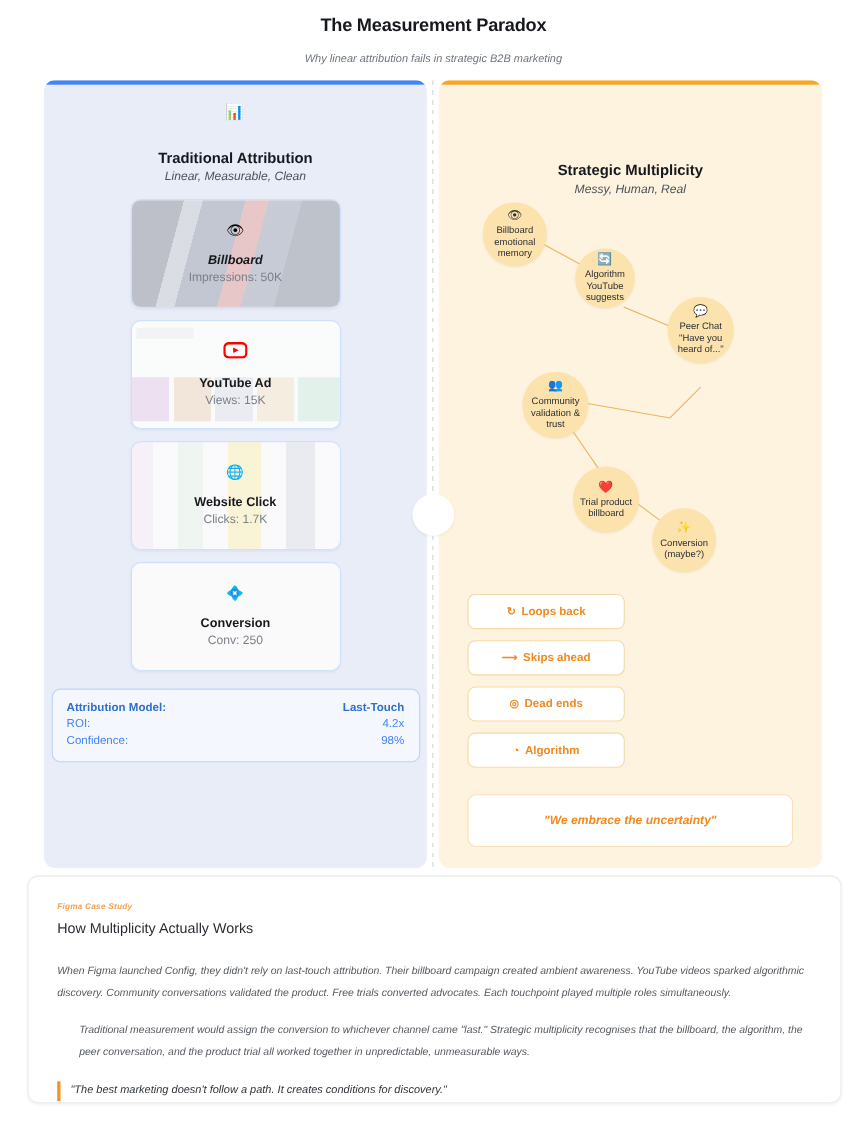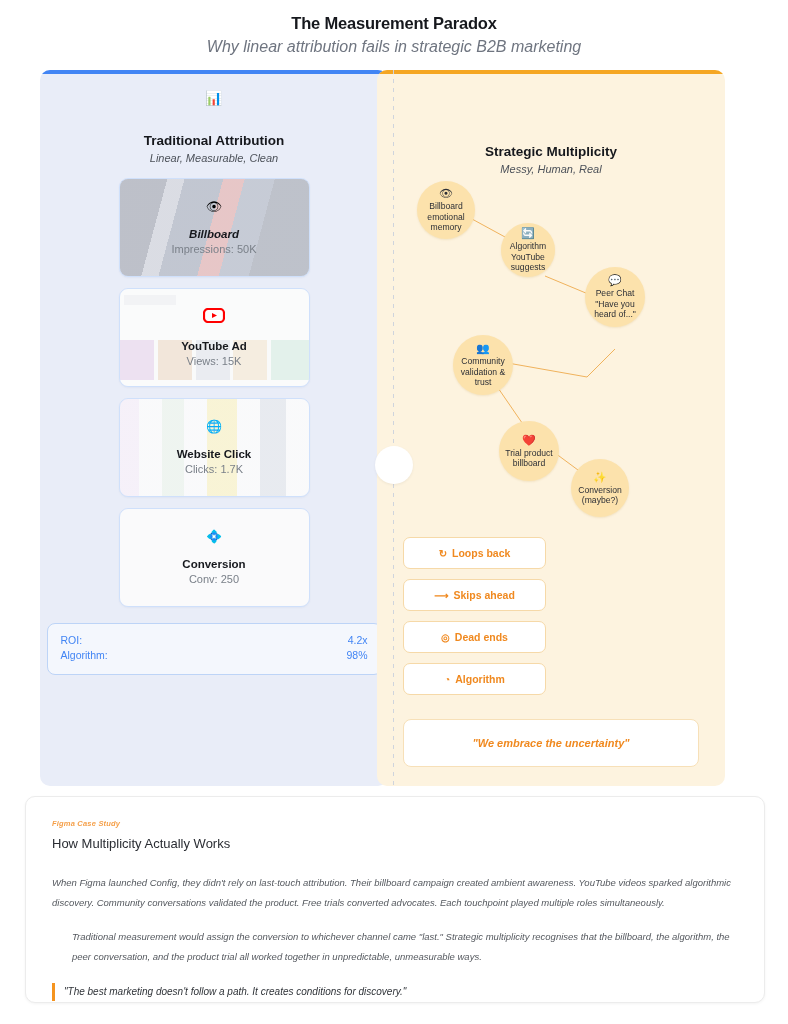--- a/index.html
+++ b/index.html
@@ -8,28 +8,28 @@
     background:#ffffff;
     font-family:"Liberation Sans", sans-serif;
     -webkit-font-smoothing:antialiased;
     overflow:hidden;
   }
   .page{position:relative;width:788px;height:1024px;}
 
   
   .hdr{padding-top:14px;text-align:center;}
   .hdr-title{font-size:16.5px;font-weight:bold;color:#16181d;letter-spacing:-.2px;}
-  .hdr-sub{font-size:16px;font-style:italic;color:#6f7580;margin-top:5px;}
+  .hdr-sub{font-size:10px;font-style:italic;color:#6f7580;margin-top:15px;}
 
   
   .panels{position:relative;margin-top:14px;height:718px;}
   .panel{position:absolute;top:0;border-radius:10px;overflow:hidden;}
   .panel-accent{height:4px;width:100%;}
   .panel-l{left:40px;width:348px;height:716px;background:#e9edf8;}
-  .panel-r{left:377px;width:348px;height:716px;background:#fdf3df;}
+  .panel-r{left:399px;width:348px;height:716px;background:#fdf3df;}
   .panel-l .panel-accent{background:#4285f4;}
   .panel-r .panel-accent{background:#f5a623;}
 
   .panel-head{text-align:center;padding-top:16px;}
   .panel-emoji{font-size:14px;line-height:16px;}
   .panel-title{font-size:13.5px;font-weight:bold;color:#16181d;margin-top:27px;}
   .panel-sub{font-size:11px;font-style:italic;color:#4c5159;margin-top:4px;}
 
   
   .divider{position:absolute;left:393px;top:0;width:1px;height:716px;
@@ -160,26 +160,30 @@
           <div class="step-inner">
             <div class="step-ico">💠</div>
             <div class="step-name">Conversion</div>
             <div class="step-metric">Conv: 250</div>
           </div>
         </div>
 
       </div>
 
       <div class="attrib">
+        <div class="attrib-row b">
+          <span class="k">Attribution Model:</span>
+          <span class="v">Last-Touch</span>
+        </div>
         <div class="attrib-row">
           <span class="k">ROI:</span>
           <span class="v">4.2x</span>
         </div>
         <div class="attrib-row">
-          <span class="k">Algorithm:</span>
+          <span class="k">Confidence:</span>
           <span class="v">98%</span>
         </div>
       </div>
     </div>
 
     <div class="panel panel-r">
       <div class="panel-accent"></div>
       <div class="panel-head" style="padding-top:43px;">
         <div class="panel-title">Strategic Multiplicity</div>
         <div class="panel-sub">Messy, Human, Real</div>

